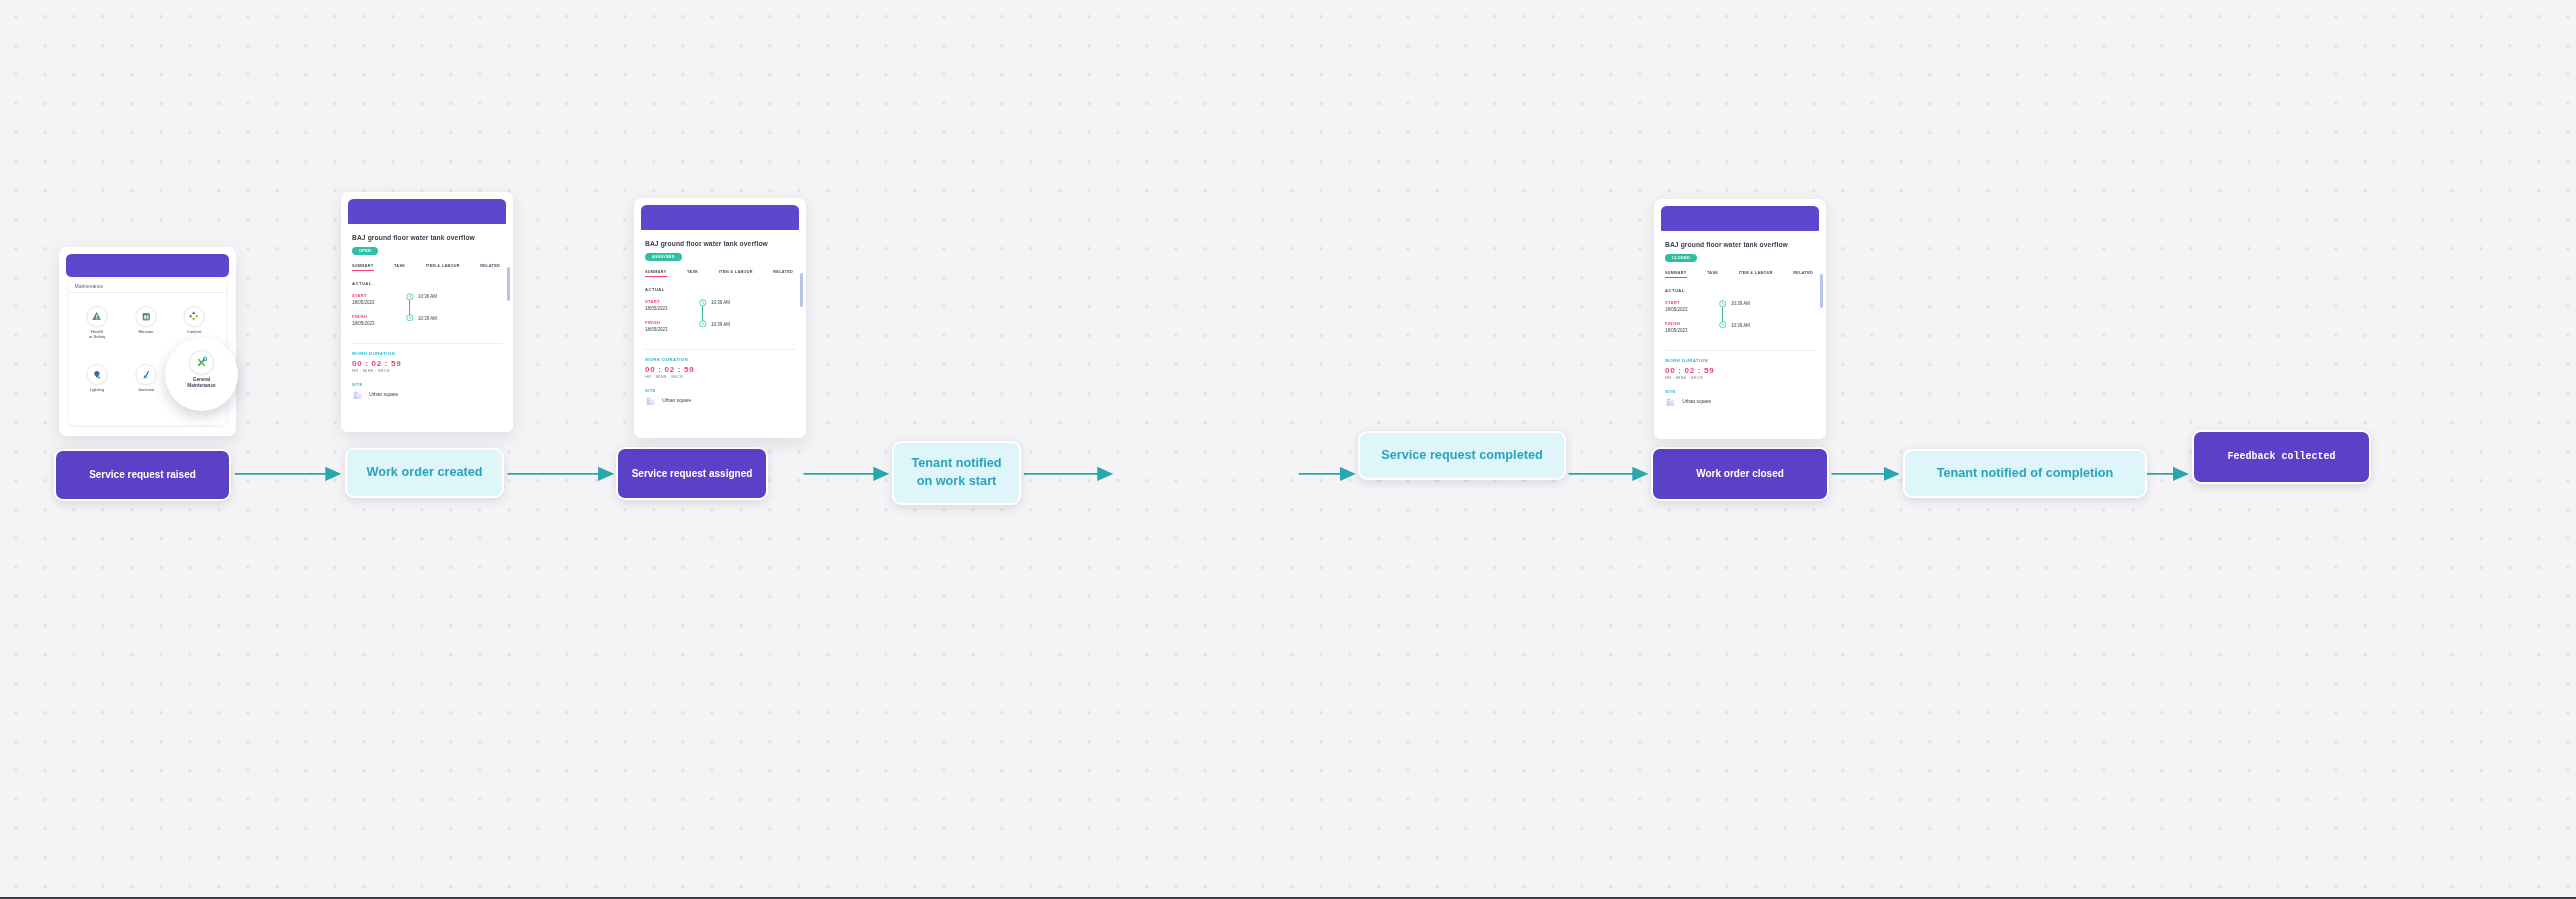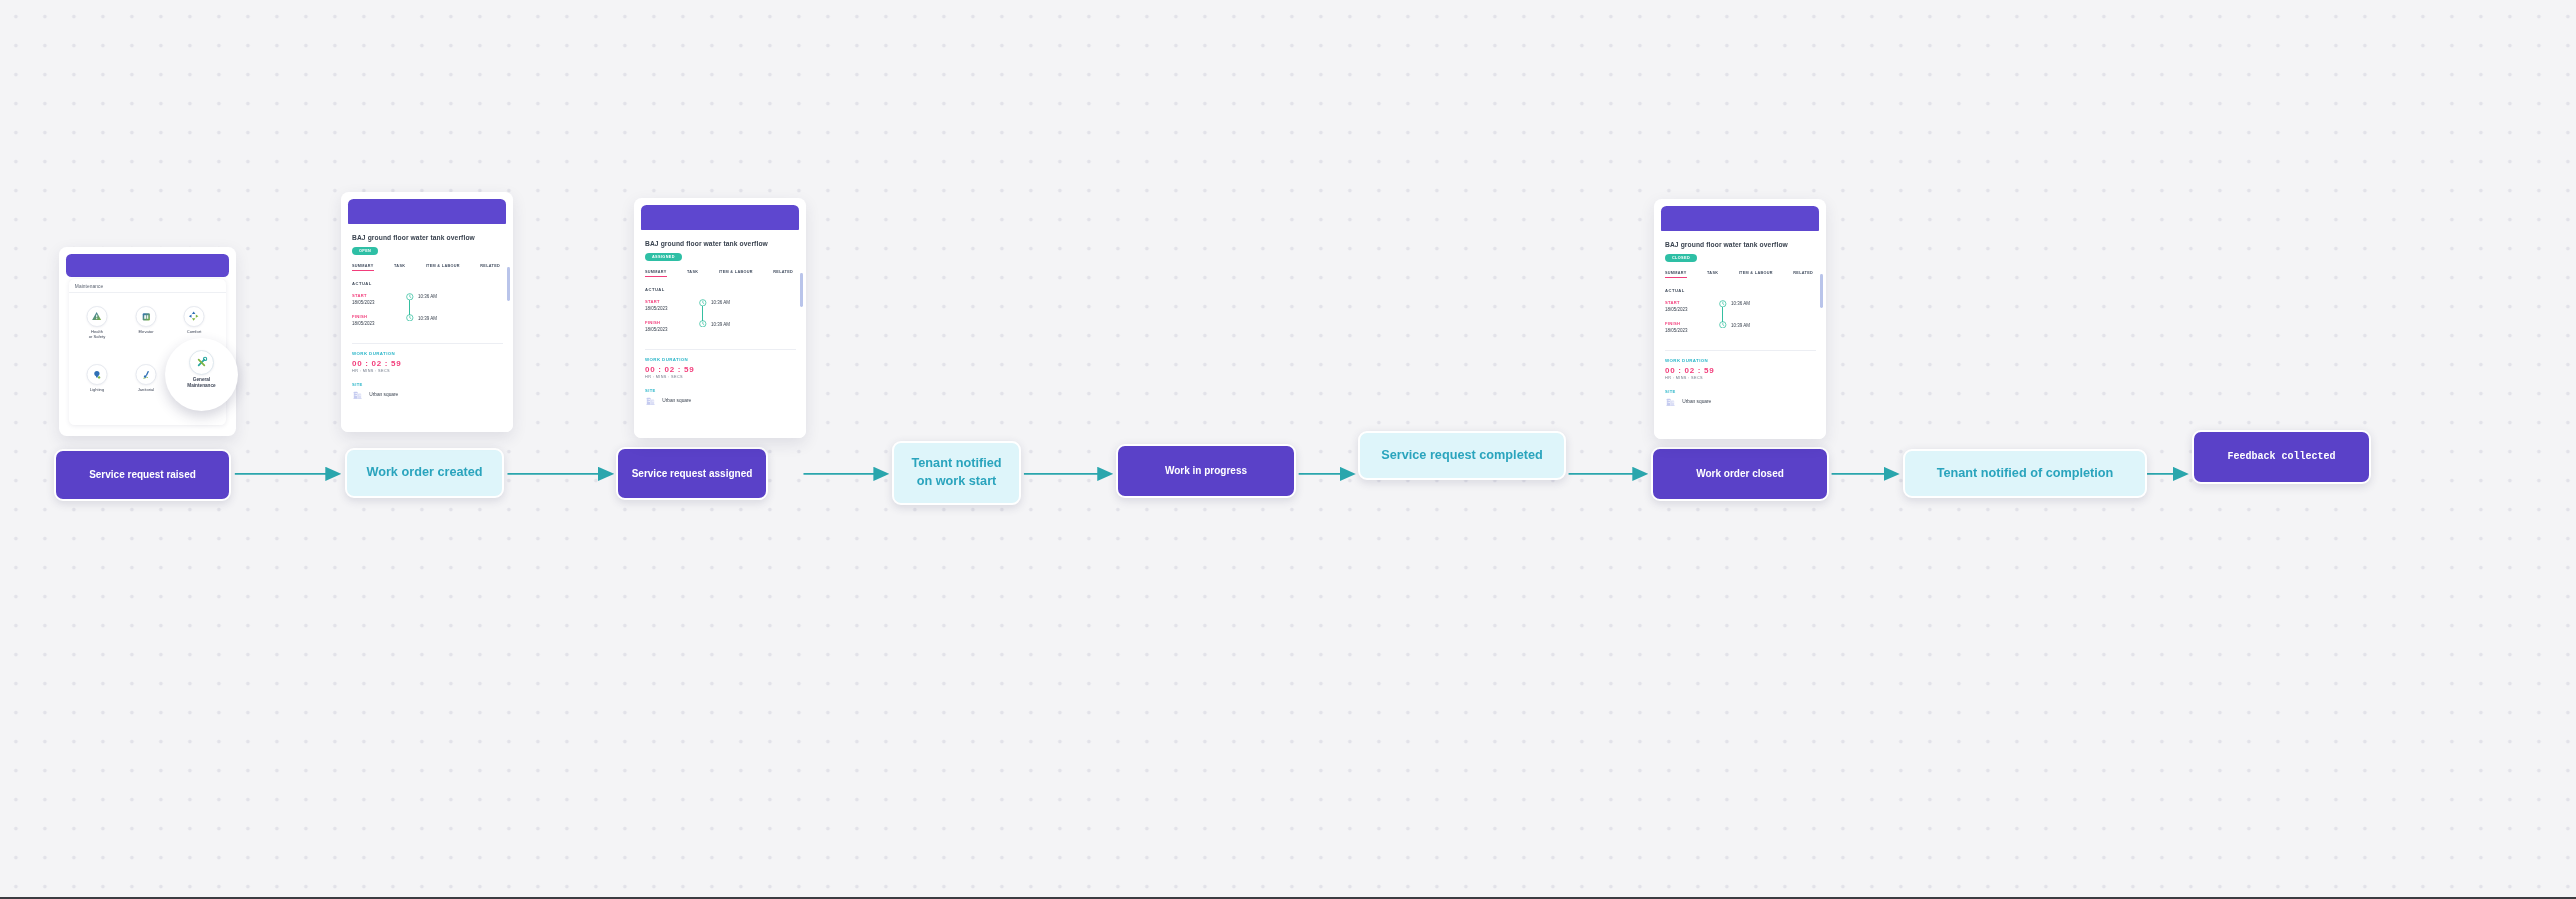--- a/index.html
+++ b/index.html
@@ -131,23 +131,20 @@
   <div class="step cyan" style="left:345px;top:448px;width:159px;height:50px;align-items:center;">
       <span>Work order created</span>
     </div>
   <div class="step purple" style="left:616px;top:447px;width:152px;height:53px;">
       <span>Service request assigned</span>
     </div>
   <div class="step cyan" style="left:892px;top:441px;width:129px;height:64px;">
       <span>Tenant notified
 on work start</span>
     </div>
-  <div class="step purple" style="left:1116px;top:444px;width:180px;height:54px;">
-      <span>Work in progress</span>
-    </div>
   <div class="step cyan" style="left:1358px;top:431px;width:208px;height:49px;">
       <span>Service request completed</span>
     </div>
   <div class="step purple" style="left:1651px;top:447px;width:178px;height:54px;">
       <span>Work order closed</span>
     </div>
   <div class="step cyan" style="left:1903px;top:449px;width:244px;height:49px;">
       <span>Tenant notified of completion</span>
     </div>
   <div class="step purple" style="left:2192px;top:430px;width:179px;height:54px;font-family:Liberation Mono, monospace;">

